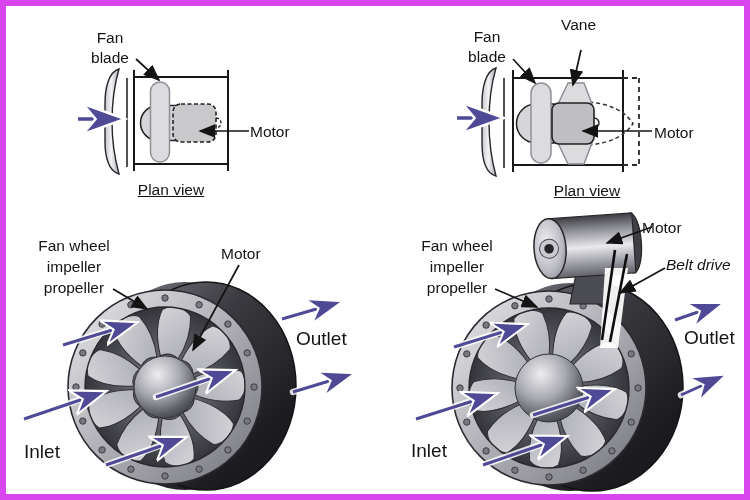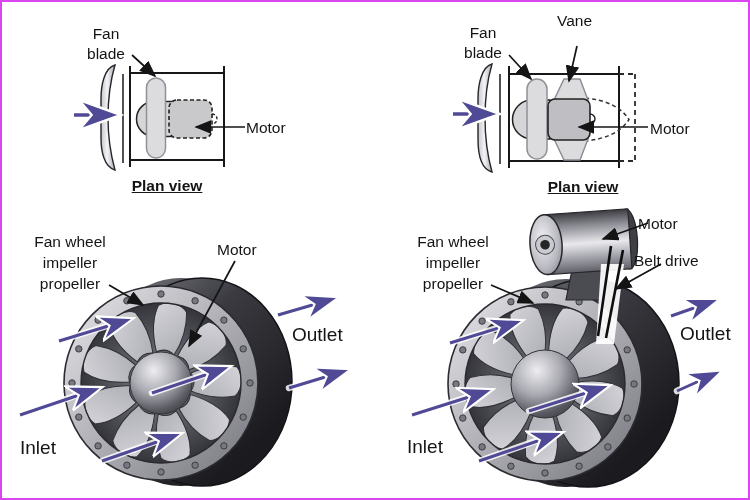--- a/index.html
+++ b/index.html
@@ -1,23 +1,23 @@
 <!DOCTYPE html>
 <html><head>
 <meta charset="utf-8">
 <style>
   html,body{margin:0;padding:0;background:#ffffff;}
   .stage{position:relative;width:750px;height:500px;background:#ffffff;overflow:hidden;
-         font-family:"Liberation Sans",sans-serif;border:2px solid #d946ef;box-sizing:border-box;}
+         font-family:"Liberation Sans",sans-serif;border:6px solid #d946ef;box-sizing:border-box;}
   .stage svg{position:absolute;left:0;top:0;}
   .lbl{position:absolute;color:#141414;font-size:15.5px;font-weight:500;line-height:20px;
        white-space:nowrap;text-align:center;}
   .lbl .ln{display:block;}
   .big{font-size:19px;}
-  .caption{text-decoration:underline;font-weight:bold;}
+  .caption{text-decoration:underline;}
   .wheel-lbl{line-height:21px;text-align:center;}
 </style>
 </head>
 <body>
 
 <div class="stage">
 
 <svg width="750" height="500" viewBox="0 0 750 500">
   <defs>
     <linearGradient id="bellGrad" x1="0" y1="0" x2="1" y2="0">
@@ -271,17 +271,17 @@
 <div class="lbl" style="left:215px;top:238px;">Motor</div>
 <div class="lbl big" style="left:290px;top:323px;">Outlet</div>
 <div class="lbl big" style="left:18px;top:436px;">Inlet</div>
 
 <div class="lbl wheel-lbl" style="left:403px;top:229px;width:96px;">
   <span class="ln">Fan wheel</span>
   <span class="ln">impeller</span>
   <span class="ln">propeller</span>
 </div>
 <div class="lbl" style="left:636px;top:212px;">Motor</div>
-<div class="lbl" style="left:632px;top:249px;">Belt drive</div>
+<div class="lbl" style="left:660px;top:249px;font-style:italic;">Belt drive</div>
 <div class="lbl big" style="left:678px;top:322px;">Outlet</div>
 <div class="lbl big" style="left:405px;top:435px;">Inlet</div>
 
 </div>
 
 </body></html>

